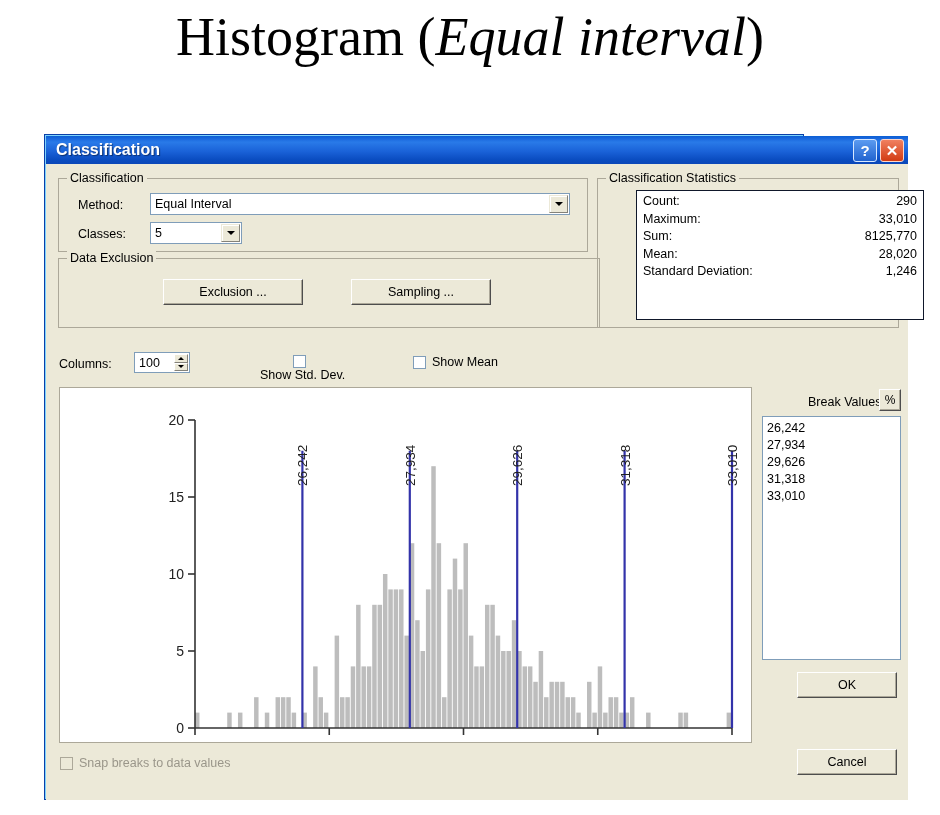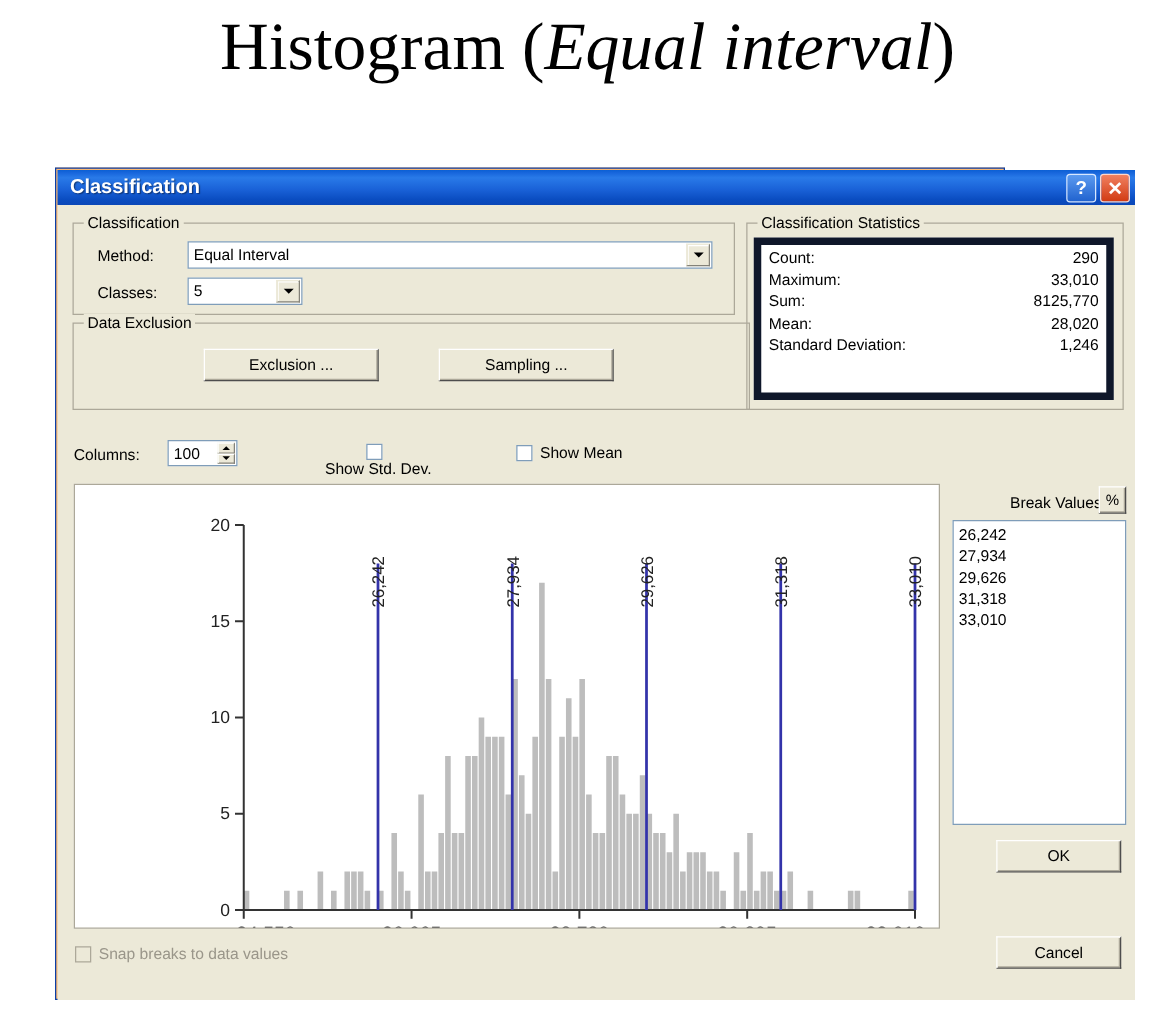--- a/index.html
+++ b/index.html
@@ -10,21 +10,21 @@
   .page-title{
     position:absolute;left:0;top:6px;width:940px;text-align:center;
     font-family:"Liberation Serif", serif;font-size:54px;color:#000;
     letter-spacing:0px;white-space:nowrap;
   }
   .page-title .ital{font-style:italic;}
 
   
   .dialog{
     position:absolute;left:44px;top:134px;width:760px;height:666px;
-    background:#fdba74;border:1px solid #0a3fa8;box-sizing:border-box;
+    background:#7dd3fc;border:1px solid #0a3fa8;box-sizing:border-box;
   }
   .titlebar{
     position:absolute;left:1px;top:1px;width:862px;height:28px;
     background:linear-gradient(to bottom,#0b5fd4 0%,#1866dc 8%,#297ae8 22%,#1a62d8 55%,#0a4cc0 85%,#0b47b8 100%);
     display:flex;align-items:center;
   }
   .titlebar-text{
     color:#fff;font-size:16px;font-weight:bold;margin-left:10px;
     text-shadow:1px 1px 1px rgba(0,0,0,.45);
     font-family:"Liberation Sans", sans-serif;
@@ -65,22 +65,23 @@
     border-top:4px solid #000;
   }
   .btn{
     position:absolute;background:#ece9d8;border:1px solid #fff;
     border-right-color:#4d4d4d;border-bottom-color:#4d4d4d;
     box-shadow:inset -1px -1px 0 #aca899;
     display:flex;align-items:center;justify-content:center;
     font-size:12.5px;color:#000;box-sizing:border-box;
   }
   .stats-box{
-    position:absolute;background:#fff;border:6px solid #0f172a;box-sizing:border-box;
+    position:absolute;background:#fff;border:1px solid #0f172a;box-sizing:border-box;
     padding:3px 6px 0 6px;
+    margin-left:33px;
   }
   .stat-row{position:relative;height:17.5px;font-size:12.5px;color:#000;}
   .stat-row .k{position:absolute;left:0;}
   .stat-row .v{position:absolute;right:0;}
 
   .spin{
     position:absolute;background:#fff;border:1px solid #7f9db9;box-sizing:border-box;
     display:flex;align-items:center;
   }
   .spin .sval{font-size:12.5px;margin-left:4px;}

